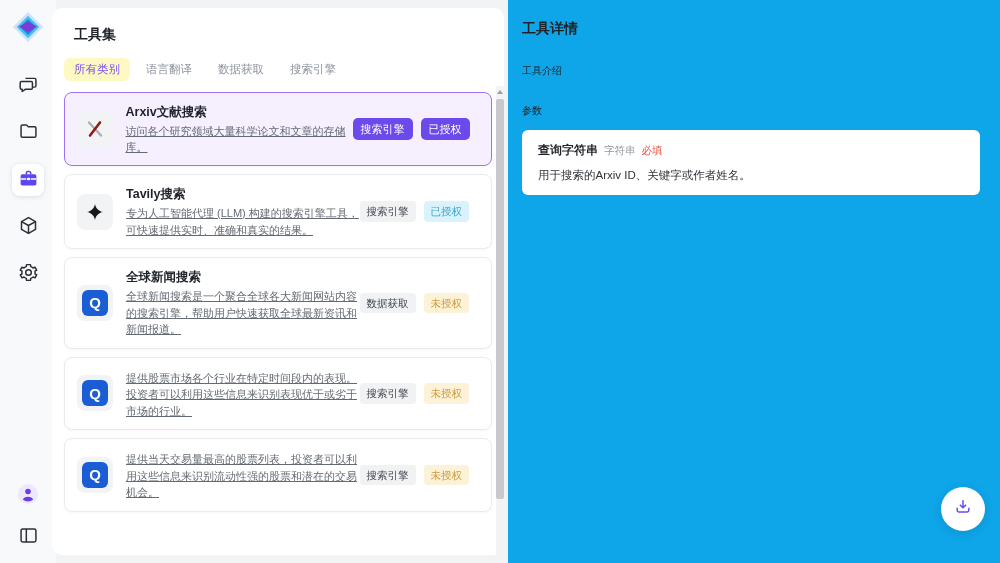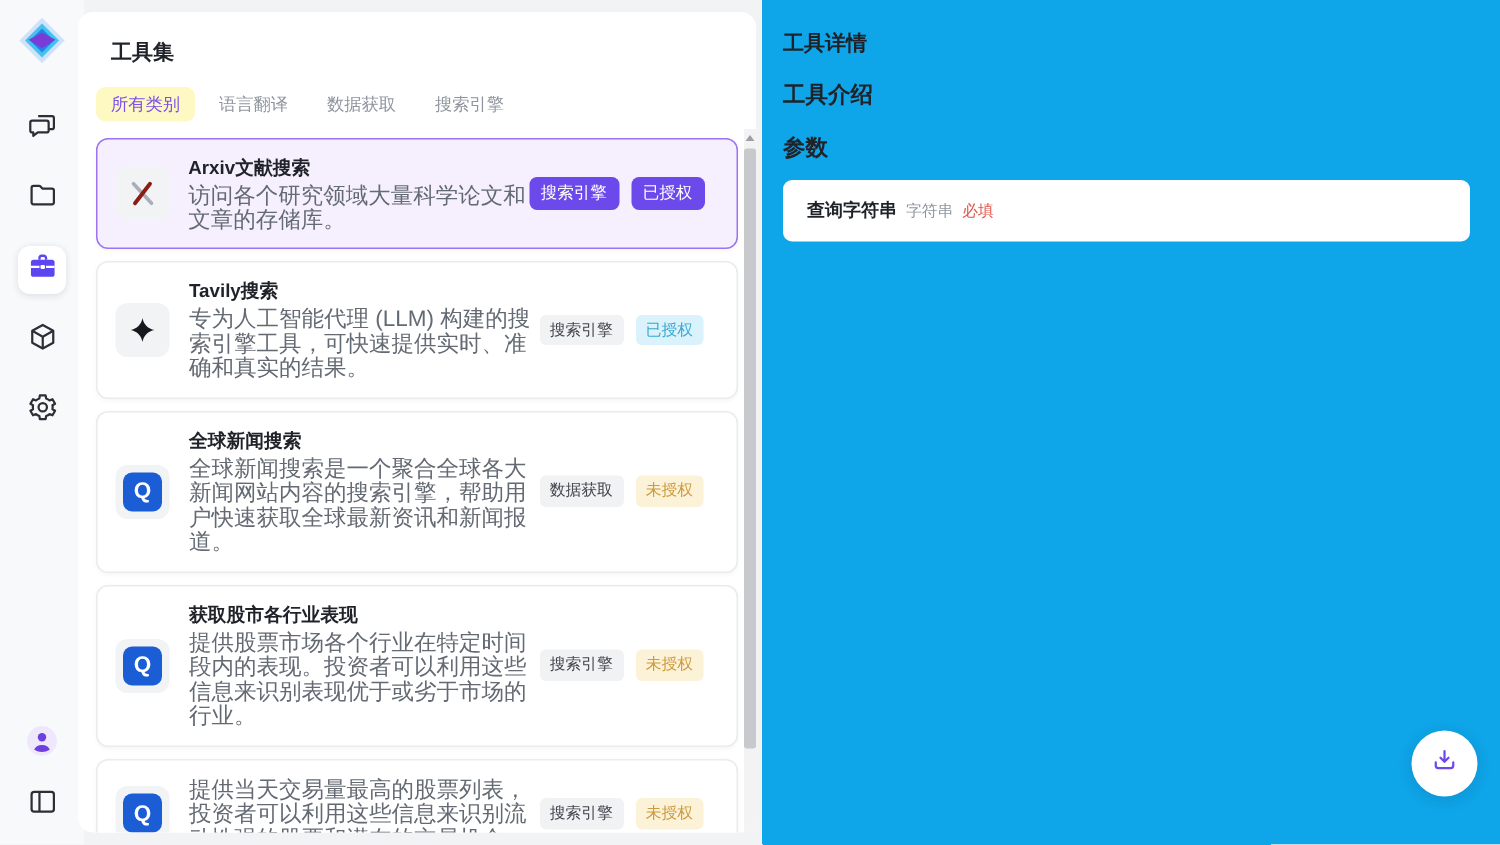--- a/index.html
+++ b/index.html
@@ -48,40 +48,40 @@
     width:36px; height:36px; flex:0 0 36px; border-radius:8px; background:#f2f3f5;
     display:flex; align-items:center; justify-content:center; overflow:hidden;
   }
   .q-badge {
     width:26px; height:26px; border-radius:6px; background:#1a5dd4;
     color:#fff; font-weight:bold; font-size:15px;
     display:flex; align-items:center; justify-content:center;
   }
   .tool-main { margin-left:13px; width:240px; }
   .tool-name { font-size:12.5px; font-weight:bold; line-height:18px; color:#1f2329; }
-  .tool-desc { font-size:15px; color:#646a73; line-height:16.5px; margin-top:2px; }
+  .tool-desc { font-size:11px; color:#646a73; line-height:16.5px; margin-top:2px;text-decoration:underline; }
   .tool-badges { margin-left:auto; margin-right:10px; display:flex; gap:8px; flex:0 0 auto; }
   .chip { font-size:10.5px; line-height:1; padding:5px 7px; border-radius:4px; white-space:nowrap; }
   .chip-gray   { background:#f1f2f4; color:#41464e; }
   .chip-yellow { background:#fcf2d7; color:#cd9a3d; }
   .chip-cyan   { background:#d9f2fb; color:#3ba7d3; }
   .chip-solid  { background:#6c49eb; color:#fff; font-size:11px; padding:5.5px 8px; border-radius:5px; }
 
   .list-scrollbar { position:absolute; right:0; top:78px; bottom:0; width:8px; background:#f3f3f4; }
   .scroll-arrow { position:absolute; top:4px; left:1px; width:0; height:0;
     border-left:3px solid transparent; border-right:3px solid transparent; border-bottom:4px solid #9aa0a6; }
   .scroll-thumb { position:absolute; top:13px; left:0; width:8px; height:400px; background:#c7c9cc; border-radius:2px; }
 
   
   .detail-panel {
     position:absolute; left:508px; right:0; top:0; bottom:0;
     background:#0ea5e9; padding:0 20px 0 14px;
   }
   .detail-title { font-size:14px; font-weight:bold; margin-top:20px; }
-  .section-heading { font-size:15px; font-weight:bold; margin-top:16px; }
+  .section-heading { font-size:10px; font-weight:normal; margin-top:26px; }
   .detail-card { background:#fff; border-radius:6px; padding:12px 16px; margin-top:12px; }
   .intro-text { font-size:11.5px; color:#2f3338; line-height:17px; }
   .param-head { display:flex; align-items:baseline; }
   .param-name { font-size:12px; font-weight:bold; }
   .param-type { font-size:10.5px; color:#8f959e; margin-left:6px; }
   .param-required { font-size:10.5px; color:#e0554a; margin-left:6px; }
   .param-desc { font-size:11.5px; color:#2f3338; margin-top:9px; }
 
   
   .fab {
@@ -215,21 +215,20 @@
       <span class="chip chip-category chip-gray">数据获取</span>
       <span class="chip chip-auth chip-yellow">未授权</span>
     </div>
   </div>
 
   <div class="tool-card">
     <div class="tool-icon">
           <div class="q-badge">Q</div>
         </div>
     <div class="tool-main">
-      <div class="tool-name">获取股市各行业表现</div>
       <div class="tool-desc">提供股票市场各个行业在特定时间段内的表现。投资者可以利用这些信息来识别表现优于或劣于市场的行业。</div>
     </div>
     <div class="tool-badges">
       <span class="chip chip-category chip-gray">搜索引擎</span>
       <span class="chip chip-auth chip-yellow">未授权</span>
     </div>
   </div>
 
   <div class="tool-card">
     <div class="tool-icon">
@@ -254,20 +253,21 @@
 <div class="detail-panel">
   <div class="detail-title">工具详情</div>
   <div class="section-heading">工具介绍</div>
   <div class="section-heading">参数</div>
   <div class="detail-card">
     <div class="param-head">
       <span class="param-name">查询字符串</span>
       <span class="param-type">字符串</span>
       <span class="param-required">必填</span>
     </div>
+    <div class="param-desc">用于搜索的Arxiv ID、关键字或作者姓名。</div>
   </div>
 </div>
 
 <div class="fab">
   <span>
     <svg viewBox="0 0 24 24" width="20" height="20" fill="none" stroke="#6d49ec" stroke-width="1.8" stroke-linecap="round" stroke-linejoin="round">
       <path d="M12 4.5v8.5m0 0l-3.2-3.2M12 13l3.2-3.2"></path>
       <path d="M5 13.5V16a2 2 0 0 0 2 2h10a2 2 0 0 0 2-2v-2.5"></path>
     </svg>
   </span>

